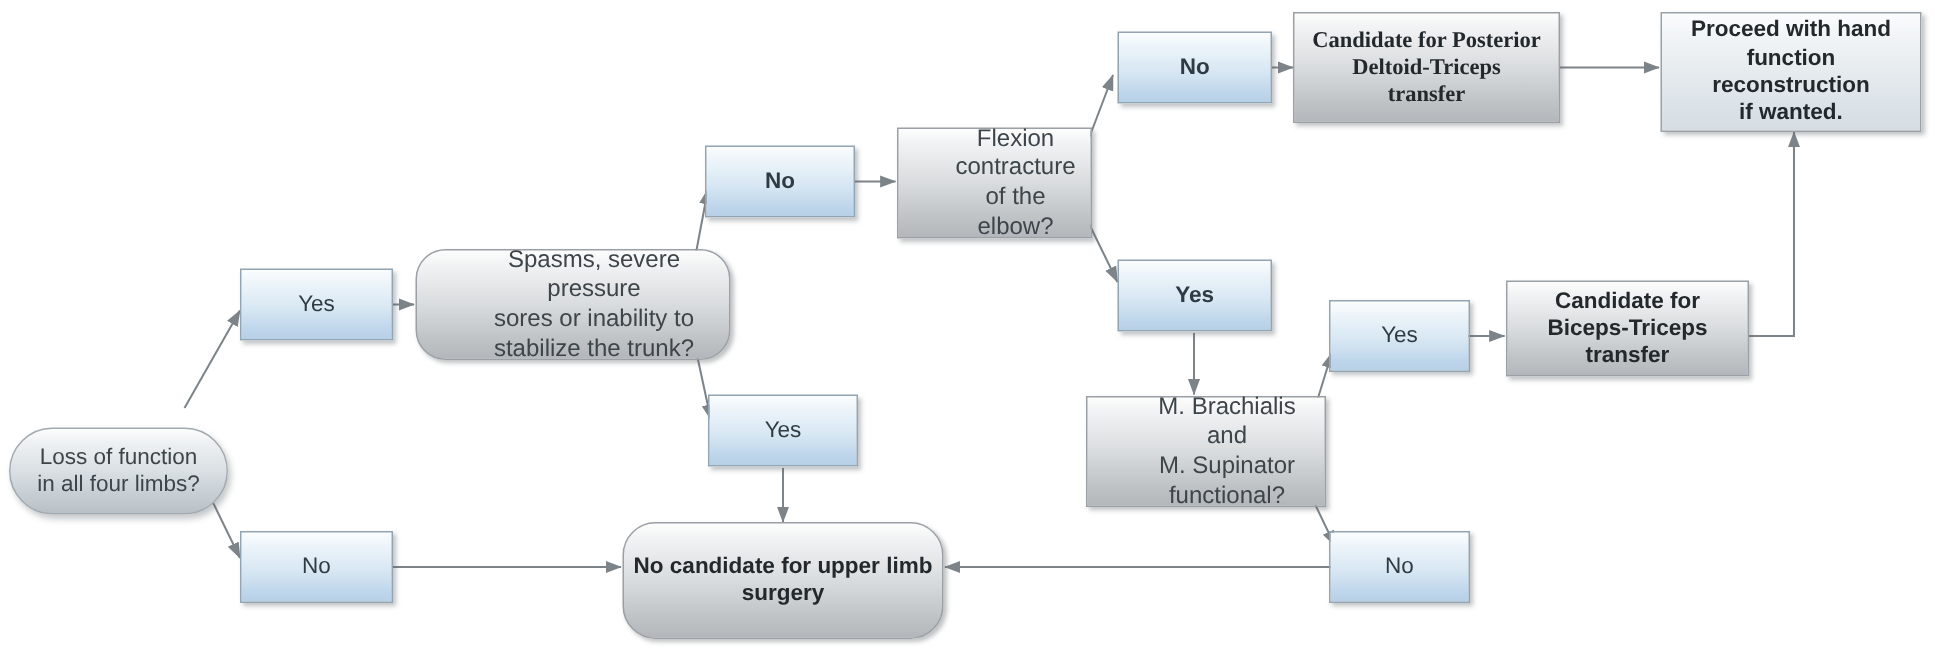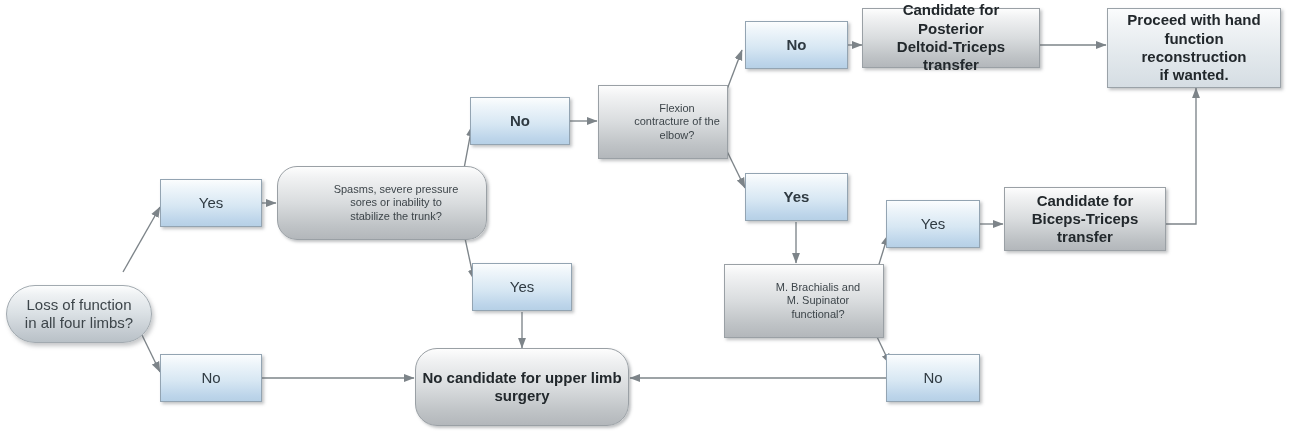--- a/index.html
+++ b/index.html
@@ -49,21 +49,21 @@
     border-color:#93a4b2;
     font-size:15px;
     color:#2f3a42;
   }
   .n-blue.bold{ font-weight:bold; font-size:15px;}
 
   
   .n-gray{
     background:linear-gradient(to bottom,#fdfdfd 0%,#f1f2f3 14%,#d9dcde 50%,#bfc3c6 82%,#b3b7bb 100%);
     border-color:#9aa0a5;
-    font-size:11px;
+    font-size:16px;
     color:#3d454a;
     padding-left:28px;
   }
 
   
   .n-gray-bold{
     background:linear-gradient(to bottom,#fdfdfd 0%,#f1f2f3 14%,#d9dcde 50%,#bfc3c6 82%,#b3b7bb 100%);
     border-color:#9aa0a5;
     font-size:15px;
     font-weight:bold;
@@ -175,21 +175,21 @@
   </div>
 
   <div class="node n-blue bold" style="left:745px; top:21px; width:103px; height:48px;">
     <span class="lbl">No</span>
   </div>
 
   <div class="node n-blue bold" style="left:745px; top:173px; width:103px; height:48px;">
     <span class="lbl">Yes</span>
   </div>
 
-  <div class="node n-gray-bold" style="left:862px; top:8px; width:178px; height:60px;">
+  <div class="node n-gray-bold" style="left:862px; top:8px; width:178px; height:74px;font-family:Liberation Serif, serif;">
     <span class="lbl">Candidate for Posterior
 Deltoid-Triceps
 transfer</span>
   </div>
 
   <div class="node n-pale" style="left:1107px; top:8px; width:174px; height:80px;">
     <span class="lbl">Proceed with hand
 function reconstruction
 if wanted.</span>
   </div>

